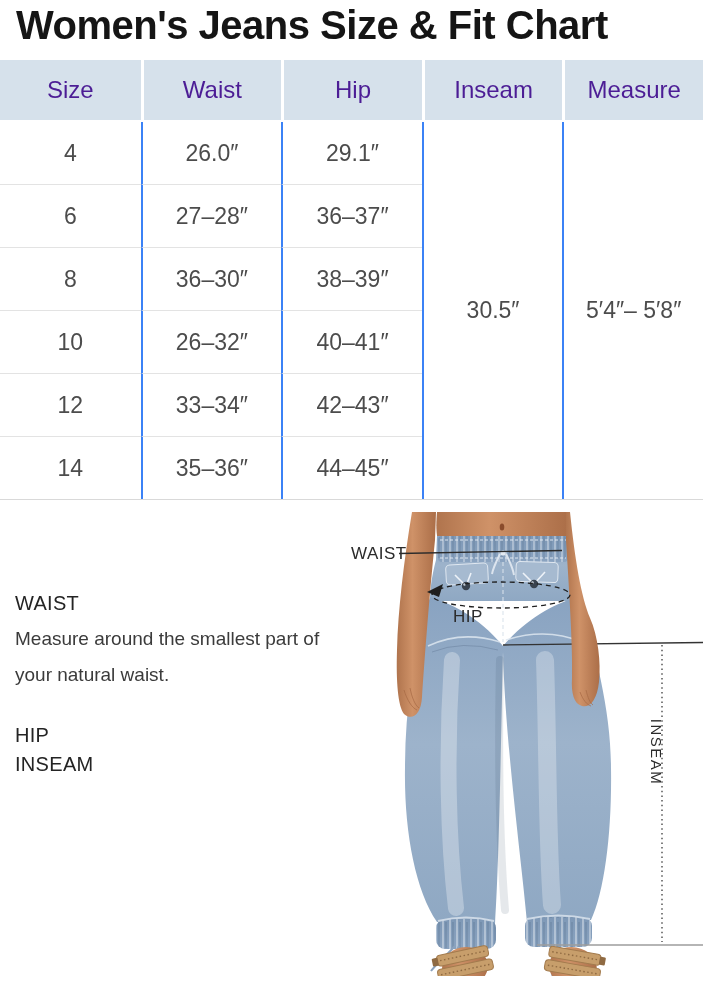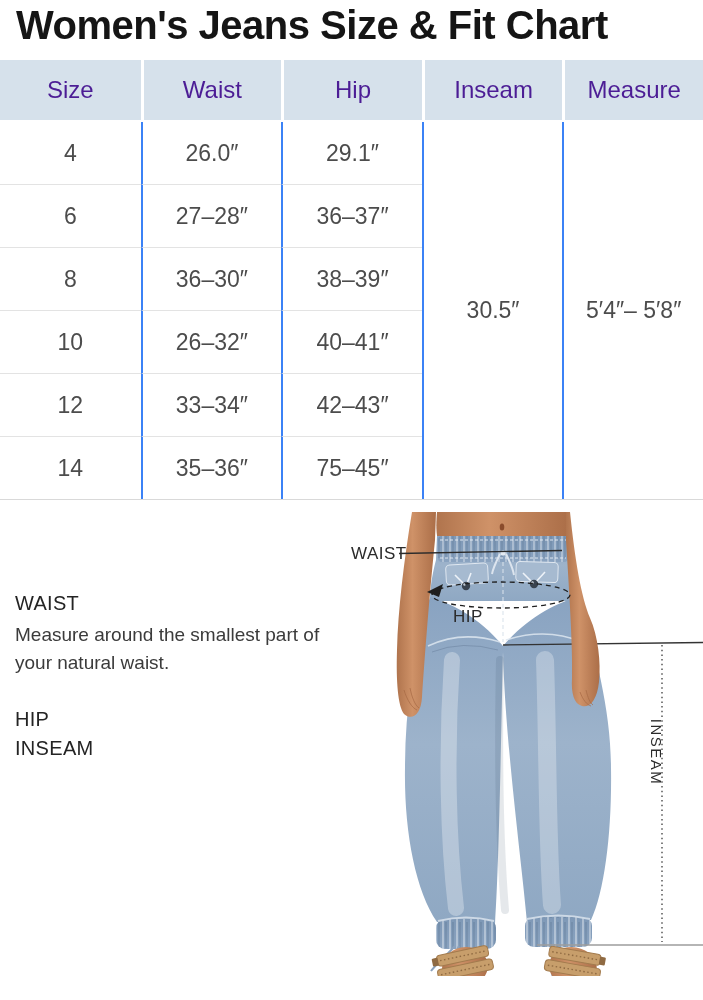--- a/index.html
+++ b/index.html
@@ -13,21 +13,21 @@
                       text-align:center;vertical-align:middle;border-bottom:2px solid #fff;}
   table.size-table th + th{border-left:3px solid #fff;}
   table.size-table td{height:60px;text-align:center;vertical-align:middle;
                       font-size:23px;font-weight:400;color:#4c4c4c;background:#fff;}
   td.bl{border-left:2px solid #3b82f6;}
   td.hb{border-bottom:1px solid #e3e3e3;}
   .bottom{position:relative;width:703px;height:519px;}
   .figure-svg{position:absolute;left:0;top:0;width:703px;height:519px;}
   .guide{position:absolute;left:15px;top:92px;width:330px;}
   .guide h3{margin:0 0 6px 0;font-size:20px;font-weight:400;color:#242424;letter-spacing:0.3px;}
-  .guide p{margin:0 0 31px 0;font-size:19px;line-height:28px;color:#3b3b3b;white-space:pre-line;}
+  .guide p{margin:0 0 31px 0;font-size:19px;line-height:36px;color:#3b3b3b;white-space:pre-line;}
   .ann-label{font-family:"Liberation Sans",sans-serif;font-size:17px;fill:#2b2b2b;letter-spacing:0.5px;}
   .ann-label-sm{font-family:"Liberation Sans",sans-serif;font-size:15px;fill:#2b2b2b;letter-spacing:1.5px;}
 </style>
 </head>
 <body>
 
 <div class="page">
 
   <h1 class="title">Women's Jeans Size &amp; Fit Chart</h1>
 
@@ -65,21 +65,21 @@
         <td class="bl hb">40–41″</td>
       </tr>
       <tr>
         <td class="hb">12</td>
         <td class="bl hb">33–34″</td>
         <td class="bl hb">42–43″</td>
       </tr>
       <tr>
         <td>14</td>
         <td class="bl">35–36″</td>
-        <td class="bl">75–45″</td>
+        <td class="bl">44–45″</td>
       </tr>
     </tbody>
   </table>
 
   <div class="bottom">
 
     <svg class="figure-svg" viewBox="0 0 703 519">
       <defs>
         <linearGradient id="gSkin" x1="0" y1="0" x2="1" y2="0">
           <stop offset="0" stop-color="#b0744d"></stop>

